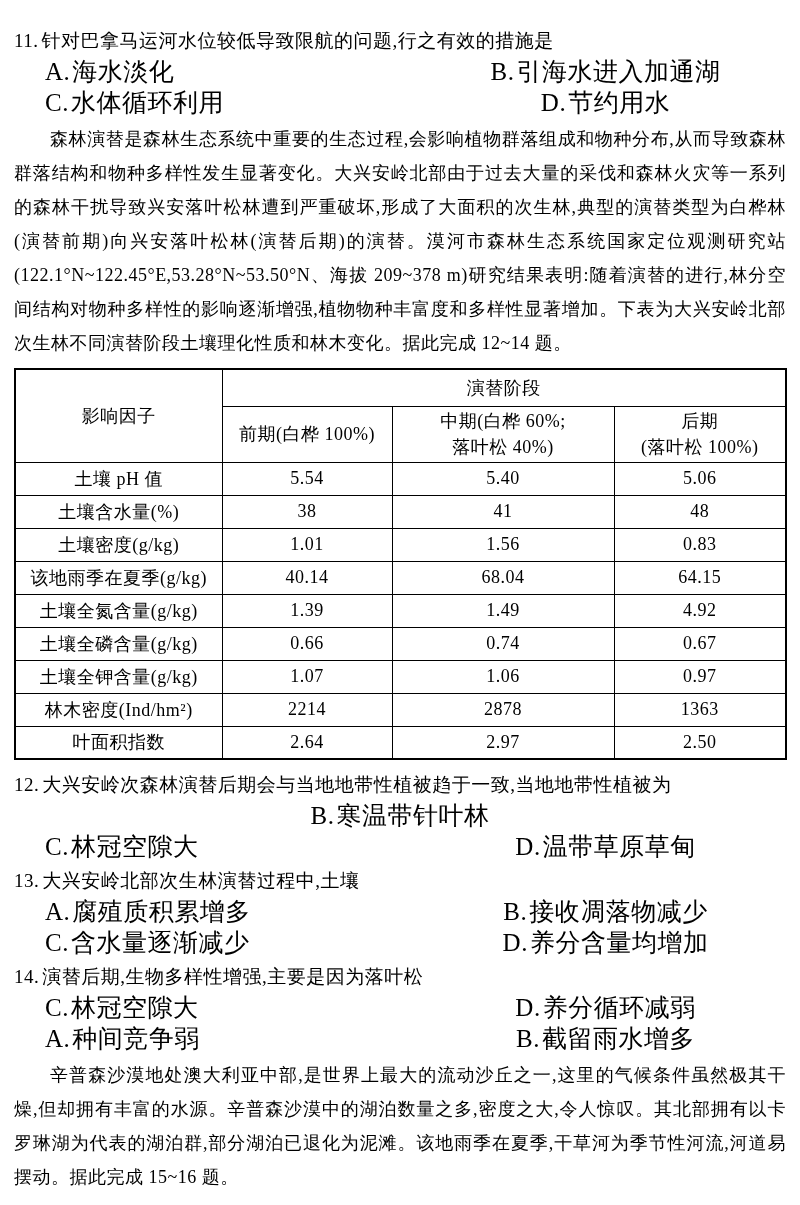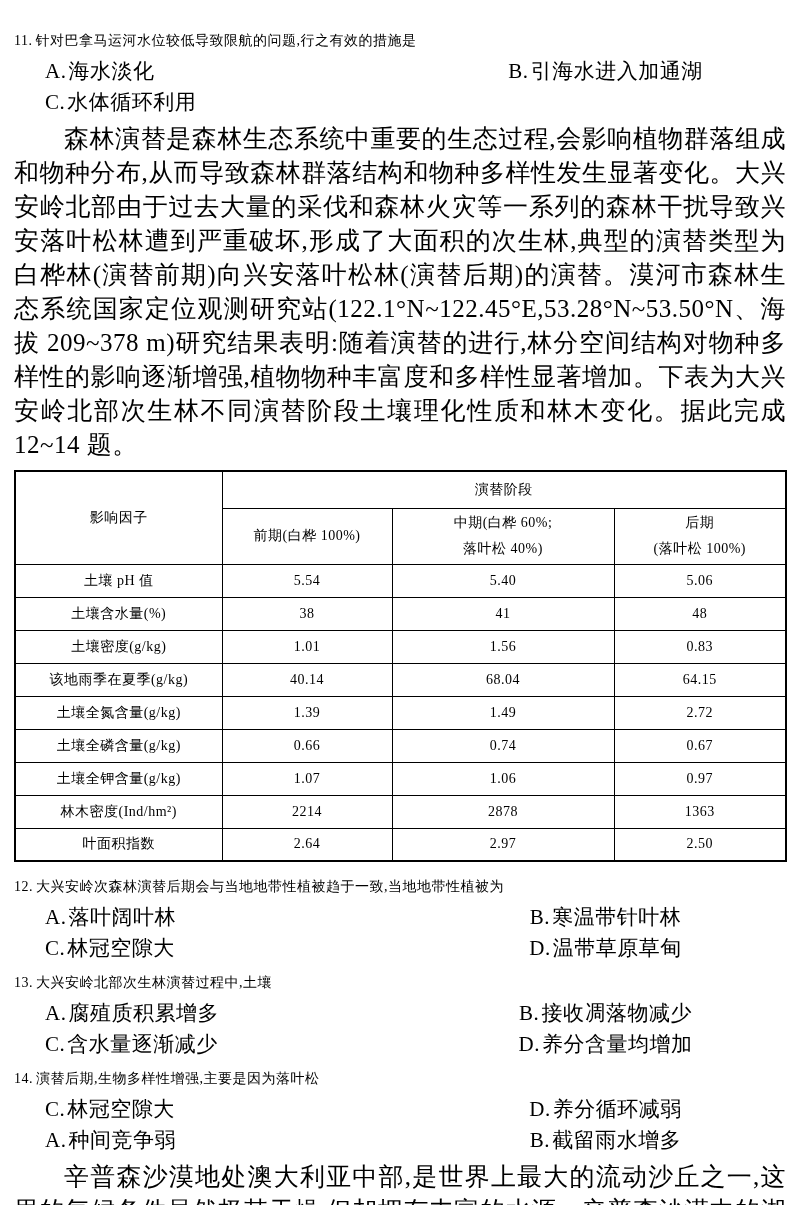--- a/index.html
+++ b/index.html
@@ -15,59 +15,59 @@
     font-family: "Liberation Serif", "DejaVu Serif", serif;
   }
   .page {
     box-sizing: border-box;
     width: 800px;
     height: 1205px;
     padding: 26px 14px 0 14px;
   }
   .question { margin-bottom: 4px; }
   .stem {
-    font-size: 14px;
+    font-size: 19px;
     line-height: 30px;
     letter-spacing: 0.5px;
   }
   .stem .q-num { margin-right: 3px; }
   .opt-row {
     display: flex;
-    font-size: 21px;
+    font-size: 25px;
     line-height: 31px;
     letter-spacing: 0.5px;
   }
   .opt-left {
     box-sizing: border-box;
     width: 411px;
     padding-left: 31px;
   }
   .opt-right { flex: 1; text-align: center; }
   .opt-label { margin-right: 2px; }
   .passage {
-    font-size: 25px;
+    font-size: 18px;
     line-height: 34px;
     text-align: justify;
     text-indent: 2em;
     letter-spacing: 0.5px;
     margin: 4px 0 6px 0;
   }
   table.exam-table {
     border-collapse: collapse;
     table-layout: fixed;
     width: 771px;
     margin: 8px 0 10px 0;
     border: 2px solid #000;
   }
   table.exam-table th, table.exam-table td {
     border: 1px solid #000;
     text-align: center;
     vertical-align: middle;
     font-weight: normal;
-    font-size: 14px;
+    font-size: 18px;
     padding: 0 2px;
     letter-spacing: 0.5px;
   }
   .h-row1 { height: 37px; }
   .h-row2 { height: 56px; }
   .d-row  { height: 33px; padding-left: 20px; }
   .two-line { white-space: pre-line; line-height: 26px; }
   .footer {
     text-align: center;
     font-size: 18px;
@@ -89,20 +89,23 @@
       <div class="opt-left">
         <span class="opt-label">A.</span><span>海水淡化</span>
       </div>
       <div class="opt-right">
         <span class="opt-label">B.</span><span>引海水进入加通湖</span>
       </div>
     </div>
     <div class="opt-row">
       <div class="opt-left">
         <span class="opt-label">C.</span><span>水体循环利用</span>
+      </div>
+      <div class="opt-right">
+        <span class="opt-label">D.</span><span>节约用水</span>
       </div>
     </div>
   </div>
 
   <div class="passage">森林演替是森林生态系统中重要的生态过程,会影响植物群落组成和物种分布,从而导致森林群落结构和物种多样性发生显著变化。大兴安岭北部由于过去大量的采伐和森林火灾等一系列的森林干扰导致兴安落叶松林遭到严重破坏,形成了大面积的次生林,典型的演替类型为白桦林(演替前期)向兴安落叶松林(演替后期)的演替。漠河市森林生态系统国家定位观测研究站(122.1°N~122.45°E,53.28°N~53.50°N、海拔 209~378 m)研究结果表明:随着演替的进行,林分空间结构对物种多样性的影响逐渐增强,植物物种丰富度和多样性显著增加。下表为大兴安岭北部次生林不同演替阶段土壤理化性质和林木变化。据此完成 12~14 题。</div>
 
   <table class="exam-table">
     <colgroup>
       <col style="width:207px">
       <col style="width:170px">
@@ -144,21 +147,21 @@
       <tr class="d-row">
         <th>该地雨季在夏季(g/kg)</th>
         <td>40.14</td>
         <td>68.04</td>
         <td>64.15</td>
       </tr>
       <tr class="d-row">
         <th>土壤全氮含量(g/kg)</th>
         <td>1.39</td>
         <td>1.49</td>
-        <td>2.72</td>
+        <td>4.92</td>
       </tr>
       <tr class="d-row">
         <th>土壤全磷含量(g/kg)</th>
         <td>0.66</td>
         <td>0.74</td>
         <td>0.67</td>
       </tr>
       <tr class="d-row">
         <th>土壤全钾含量(g/kg)</th>
         <td>1.07</td>
@@ -178,23 +181,20 @@
         <td>2.50</td>
       </tr>
     </tbody>
   </table>
 
   <div class="question">
     <div class="stem">
       <span class="q-num">12.</span><span>大兴安岭次森林演替后期会与当地地带性植被趋于一致,当地地带性植被为</span>
     </div>
     <div class="opt-row">
-      <div class="opt-left">
-        <span class="opt-label">A.</span><span>落叶阔叶林</span>
-      </div>
       <div class="opt-right">
         <span class="opt-label">B.</span><span>寒温带针叶林</span>
       </div>
     </div>
     <div class="opt-row">
       <div class="opt-left">
         <span class="opt-label">C.</span><span>林冠空隙大</span>
       </div>
       <div class="opt-right">
         <span class="opt-label">D.</span><span>温带草原草甸</span>

